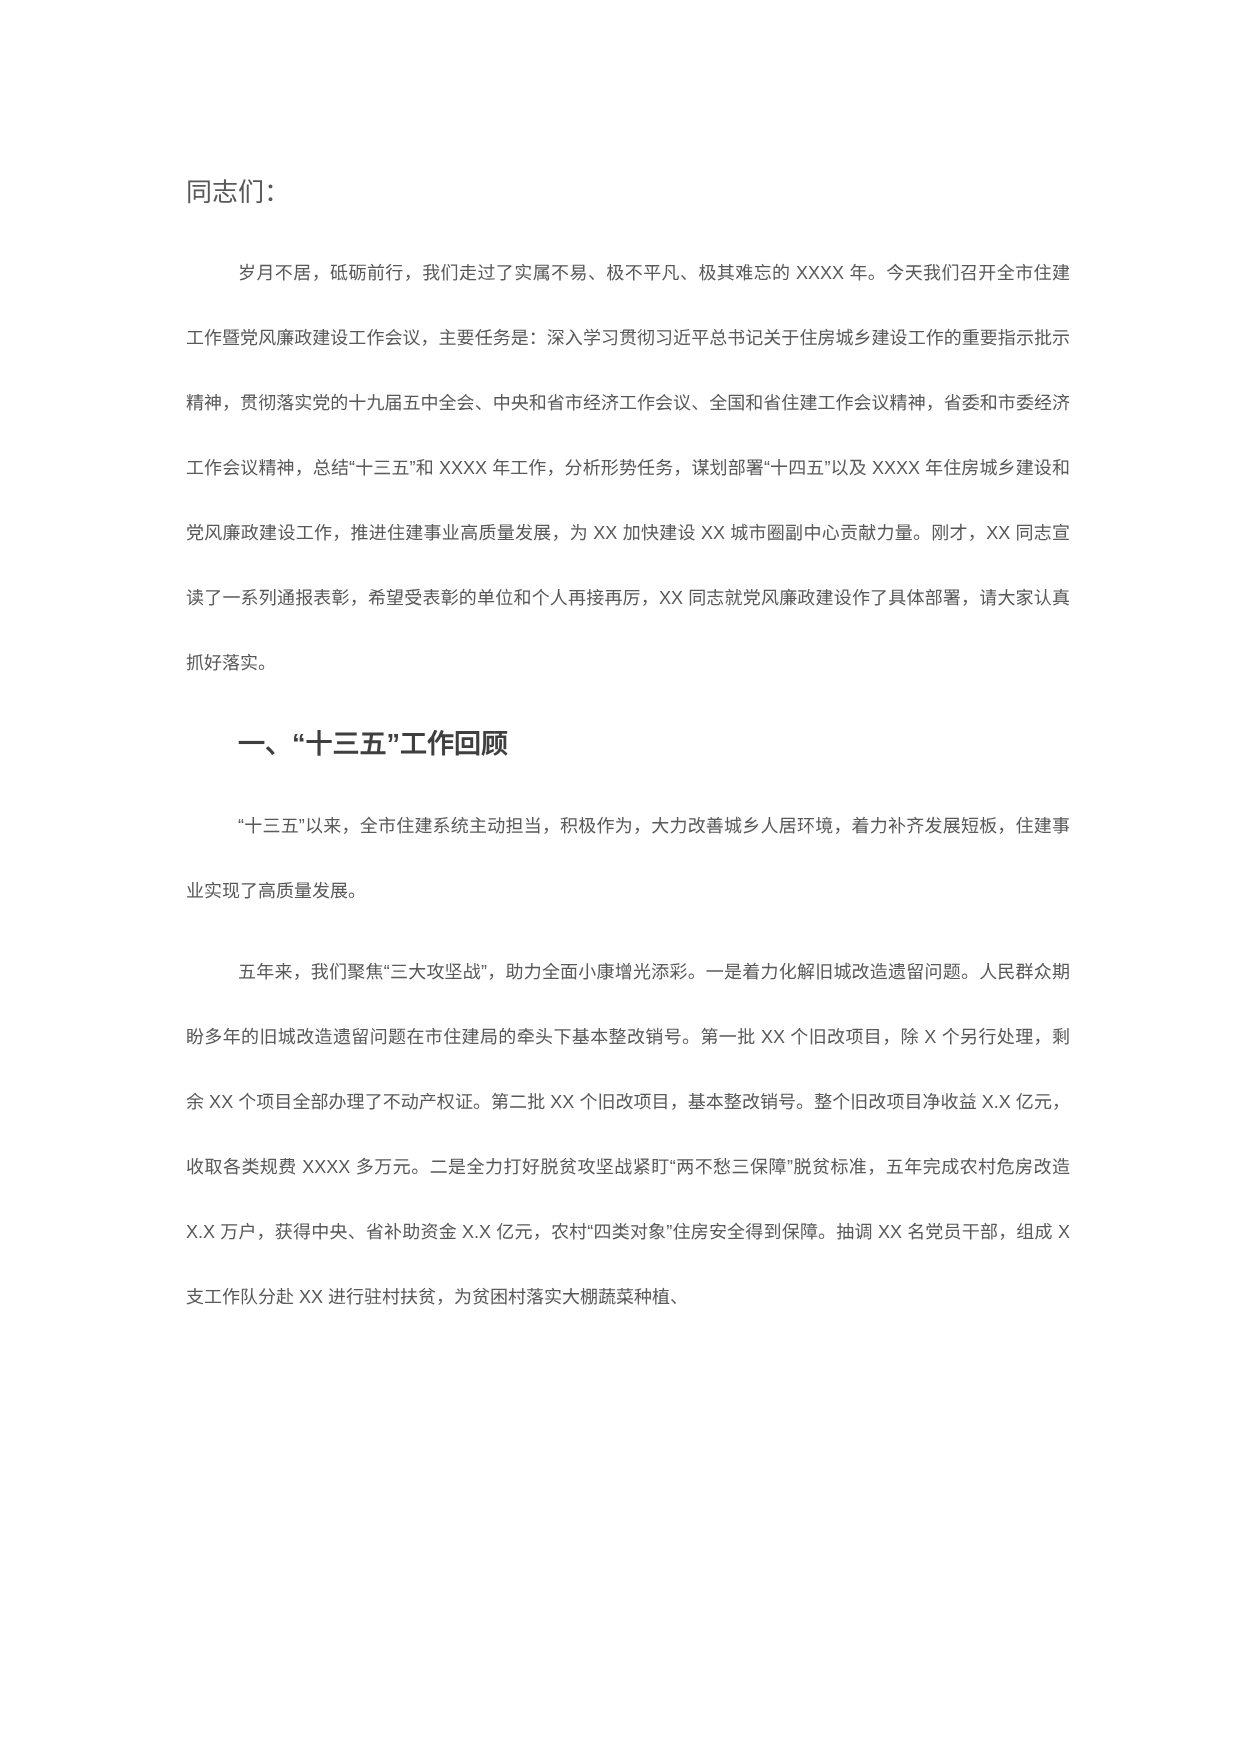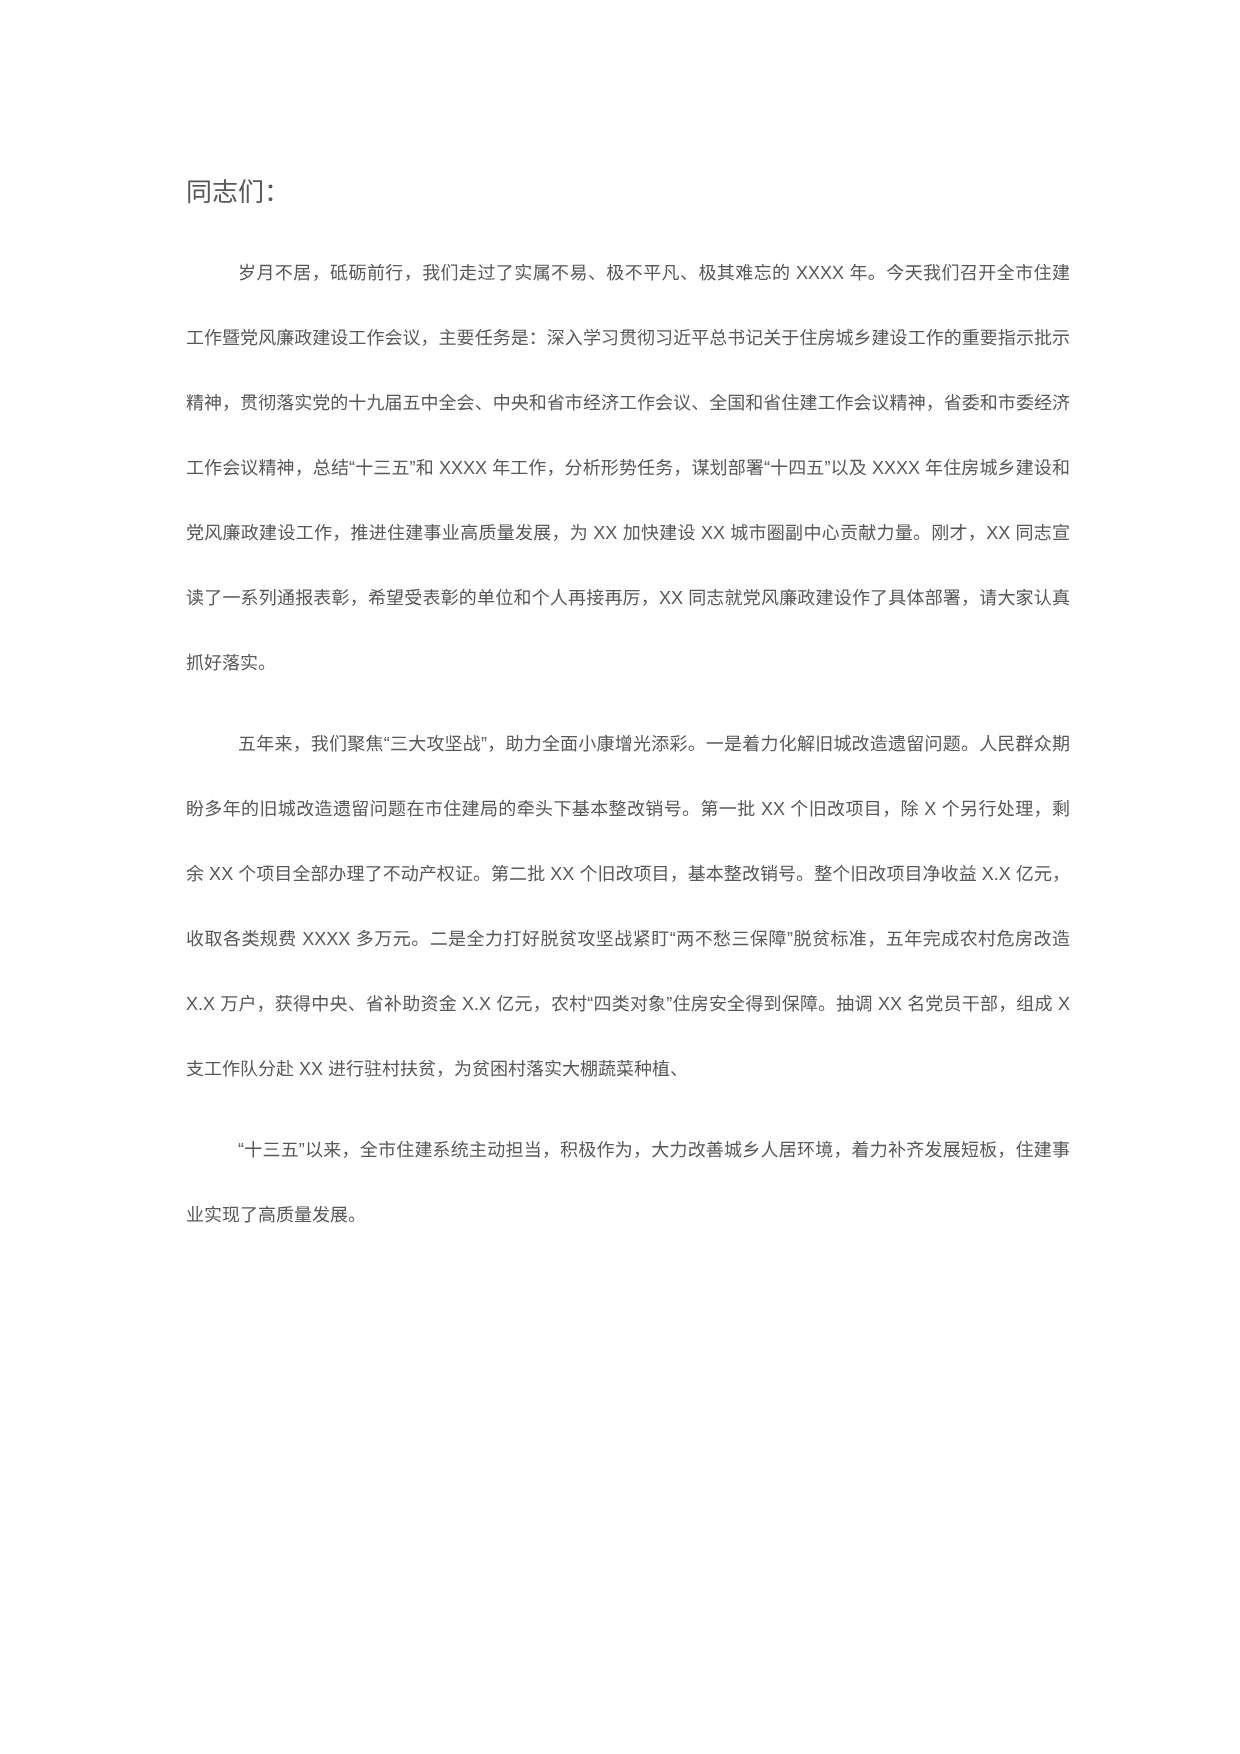--- a/index.html
+++ b/index.html
@@ -44,17 +44,18 @@
   }
 </style>
 </head>
 <body>
 
 <div class="page">
   <p class="salutation">同志们：</p>
 
   <p class="body-para">岁月不居，砥砺前行，我们走过了实属不易、极不平凡、极其难忘的 XXXX 年。今天我们召开全市住建工作暨党风廉政建设工作会议，主要任务是：深入学习贯彻习近平总书记关于住房城乡建设工作的重要指示批示精神，贯彻落实党的十九届五中全会、中央和省市经济工作会议、全国和省住建工作会议精神，省委和市委经济工作会议精神，总结“十三五”和 XXXX 年工作，分析形势任务，谋划部署“十四五”以及 XXXX 年住房城乡建设和党风廉政建设工作，推进住建事业高质量发展，为 XX 加快建设 XX 城市圈副中心贡献力量。刚才，XX 同志宣读了一系列通报表彰，希望受表彰的单位和个人再接再厉，XX 同志就党风廉政建设作了具体部署，请大家认真抓好落实。</p>
 
+  <h2 class="section-heading">一、“十三五”工作回顾</h2>
+
+  <p class="body-para">“十三五”以来，全市住建系统主动担当，积极作为，大力改善城乡人居环境，着力补齐发展短板，住建事业实现了高质量发展。</p>
 
   <p class="body-para">五年来，我们聚焦“三大攻坚战”，助力全面小康增光添彩。一是着力化解旧城改造遗留问题。人民群众期盼多年的旧城改造遗留问题在市住建局的牵头下基本整改销号。第一批 XX 个旧改项目，除 X 个另行处理，剩余 XX 个项目全部办理了不动产权证。第二批 XX 个旧改项目，基本整改销号。整个旧改项目净收益 X.X 亿元，收取各类规费 XXXX 多万元。二是全力打好脱贫攻坚战紧盯“两不愁三保障”脱贫标准，五年完成农村危房改造 X.X 万户，获得中央、省补助资金 X.X 亿元，农村“四类对象”住房安全得到保障。抽调 XX 名党员干部，组成 X 支工作队分赴 XX 进行驻村扶贫，为贫困村落实大棚蔬菜种植、</p>
-
-  <p class="body-para">“十三五”以来，全市住建系统主动担当，积极作为，大力改善城乡人居环境，着力补齐发展短板，住建事业实现了高质量发展。</p>
 </div>
 
 </body></html>

